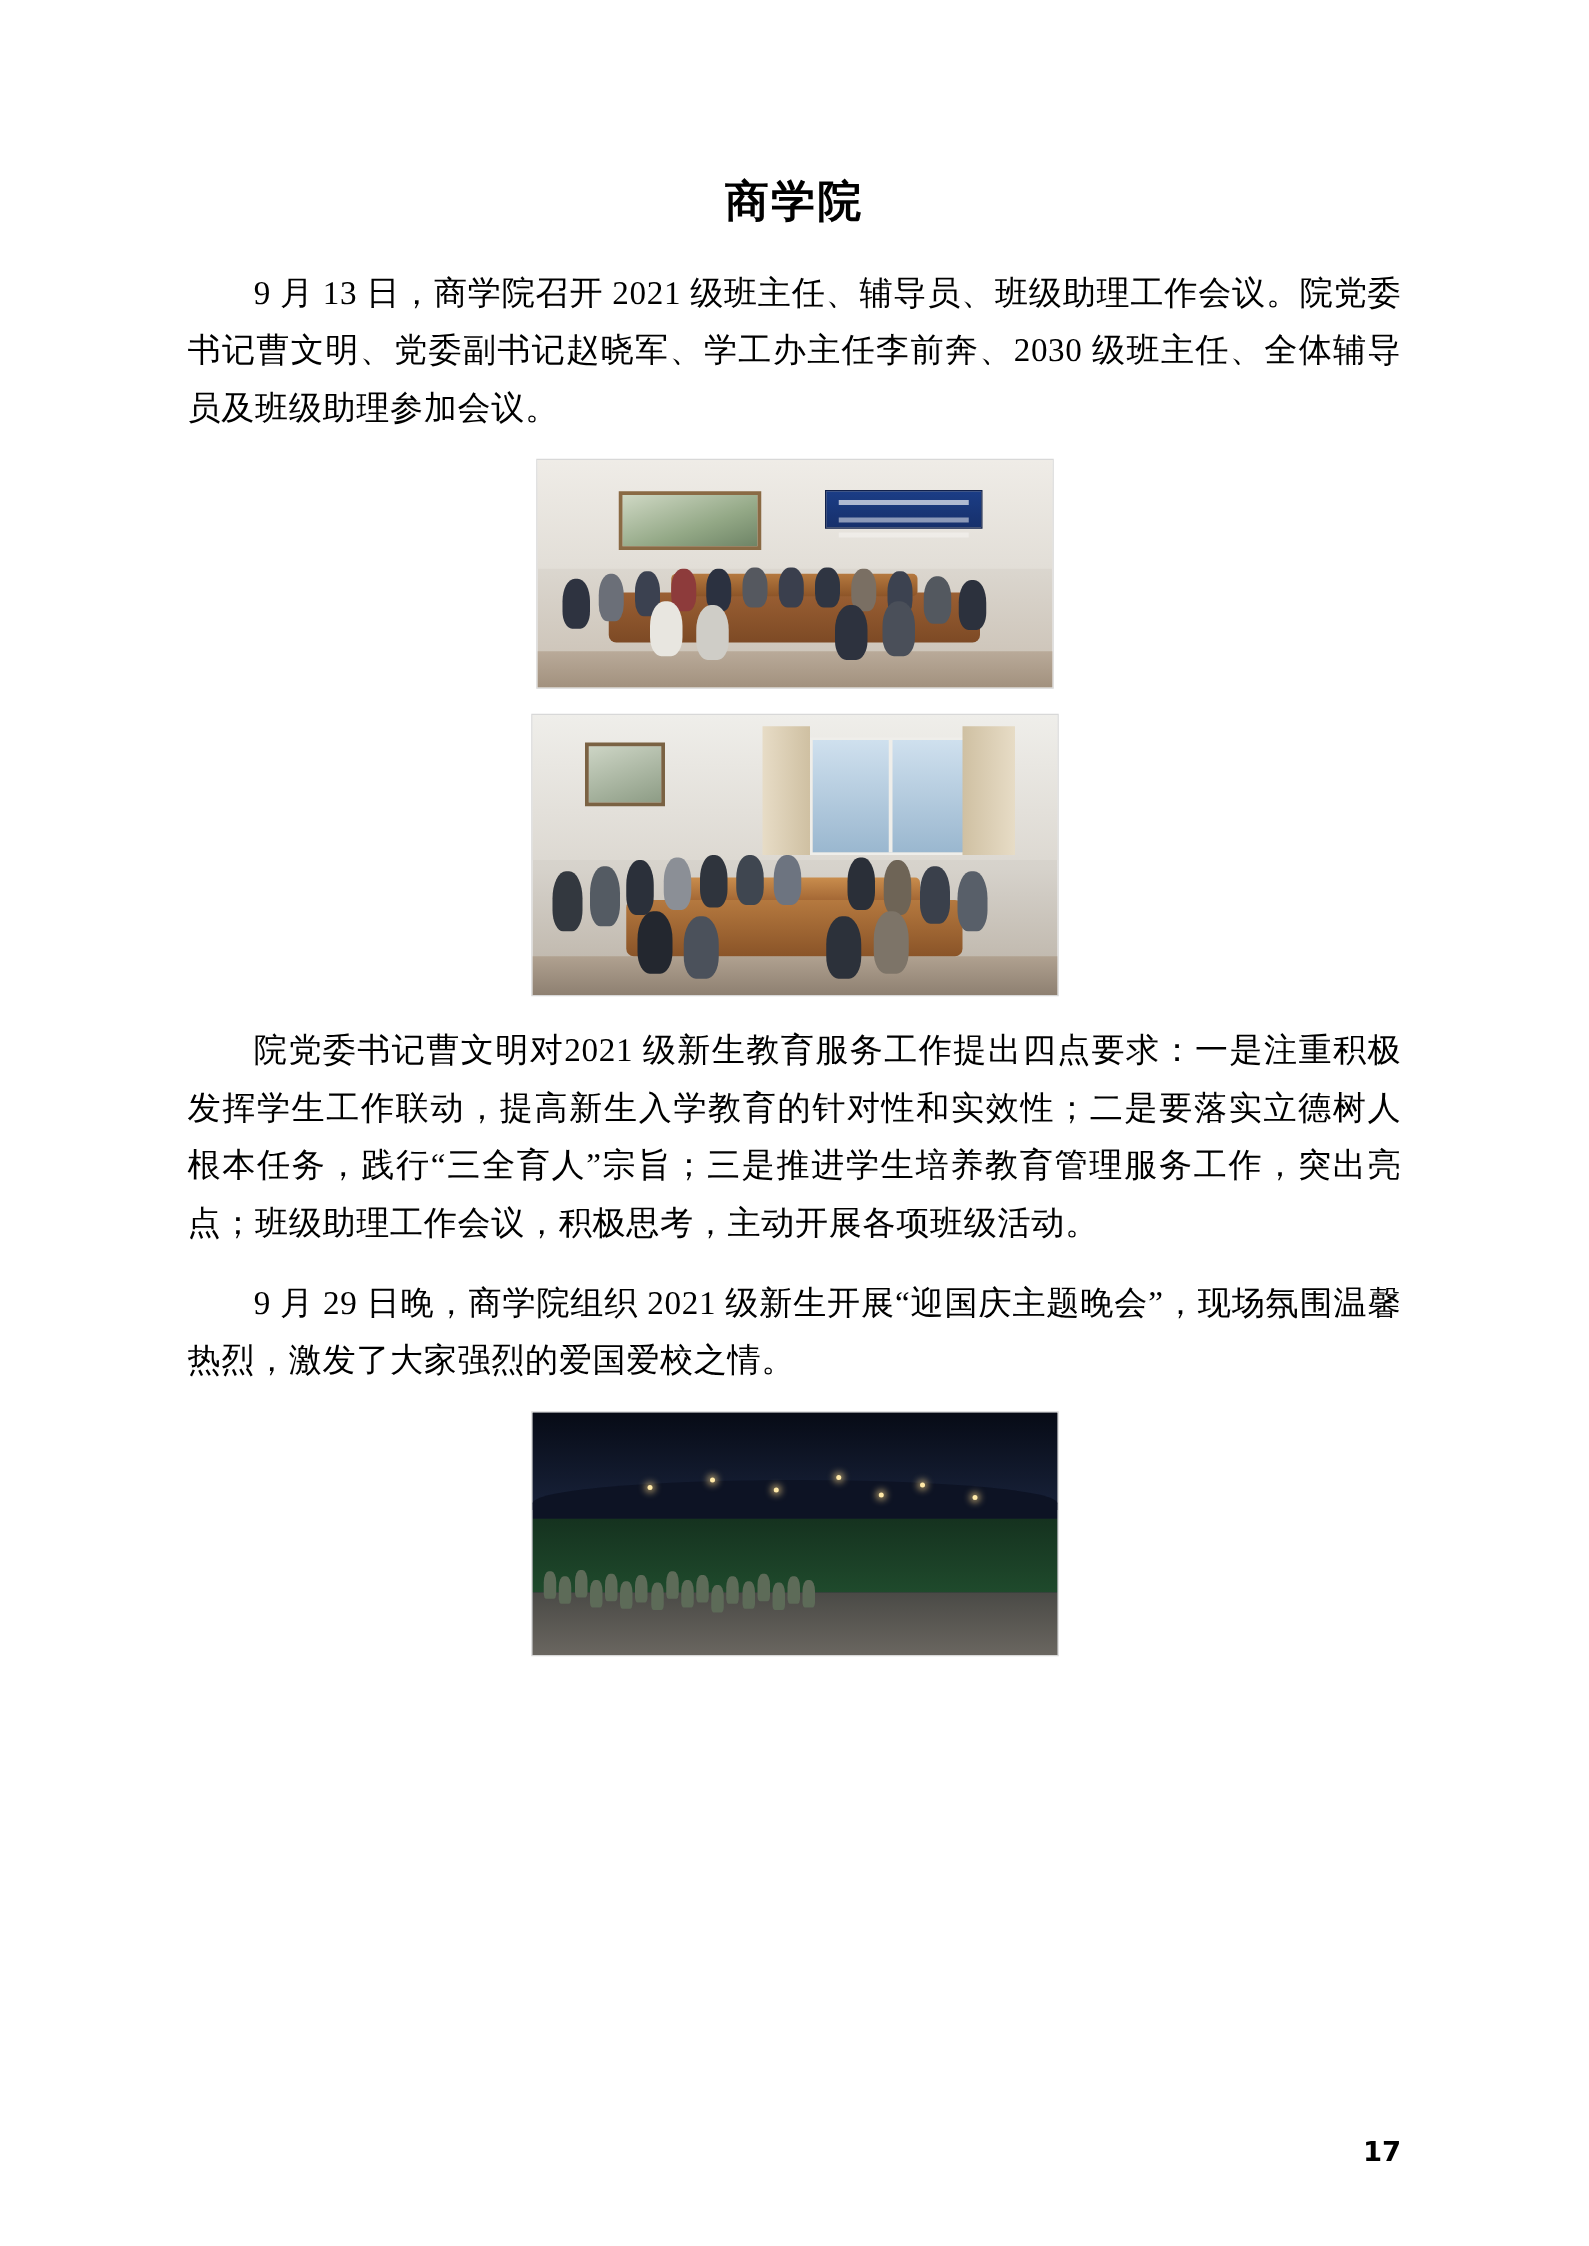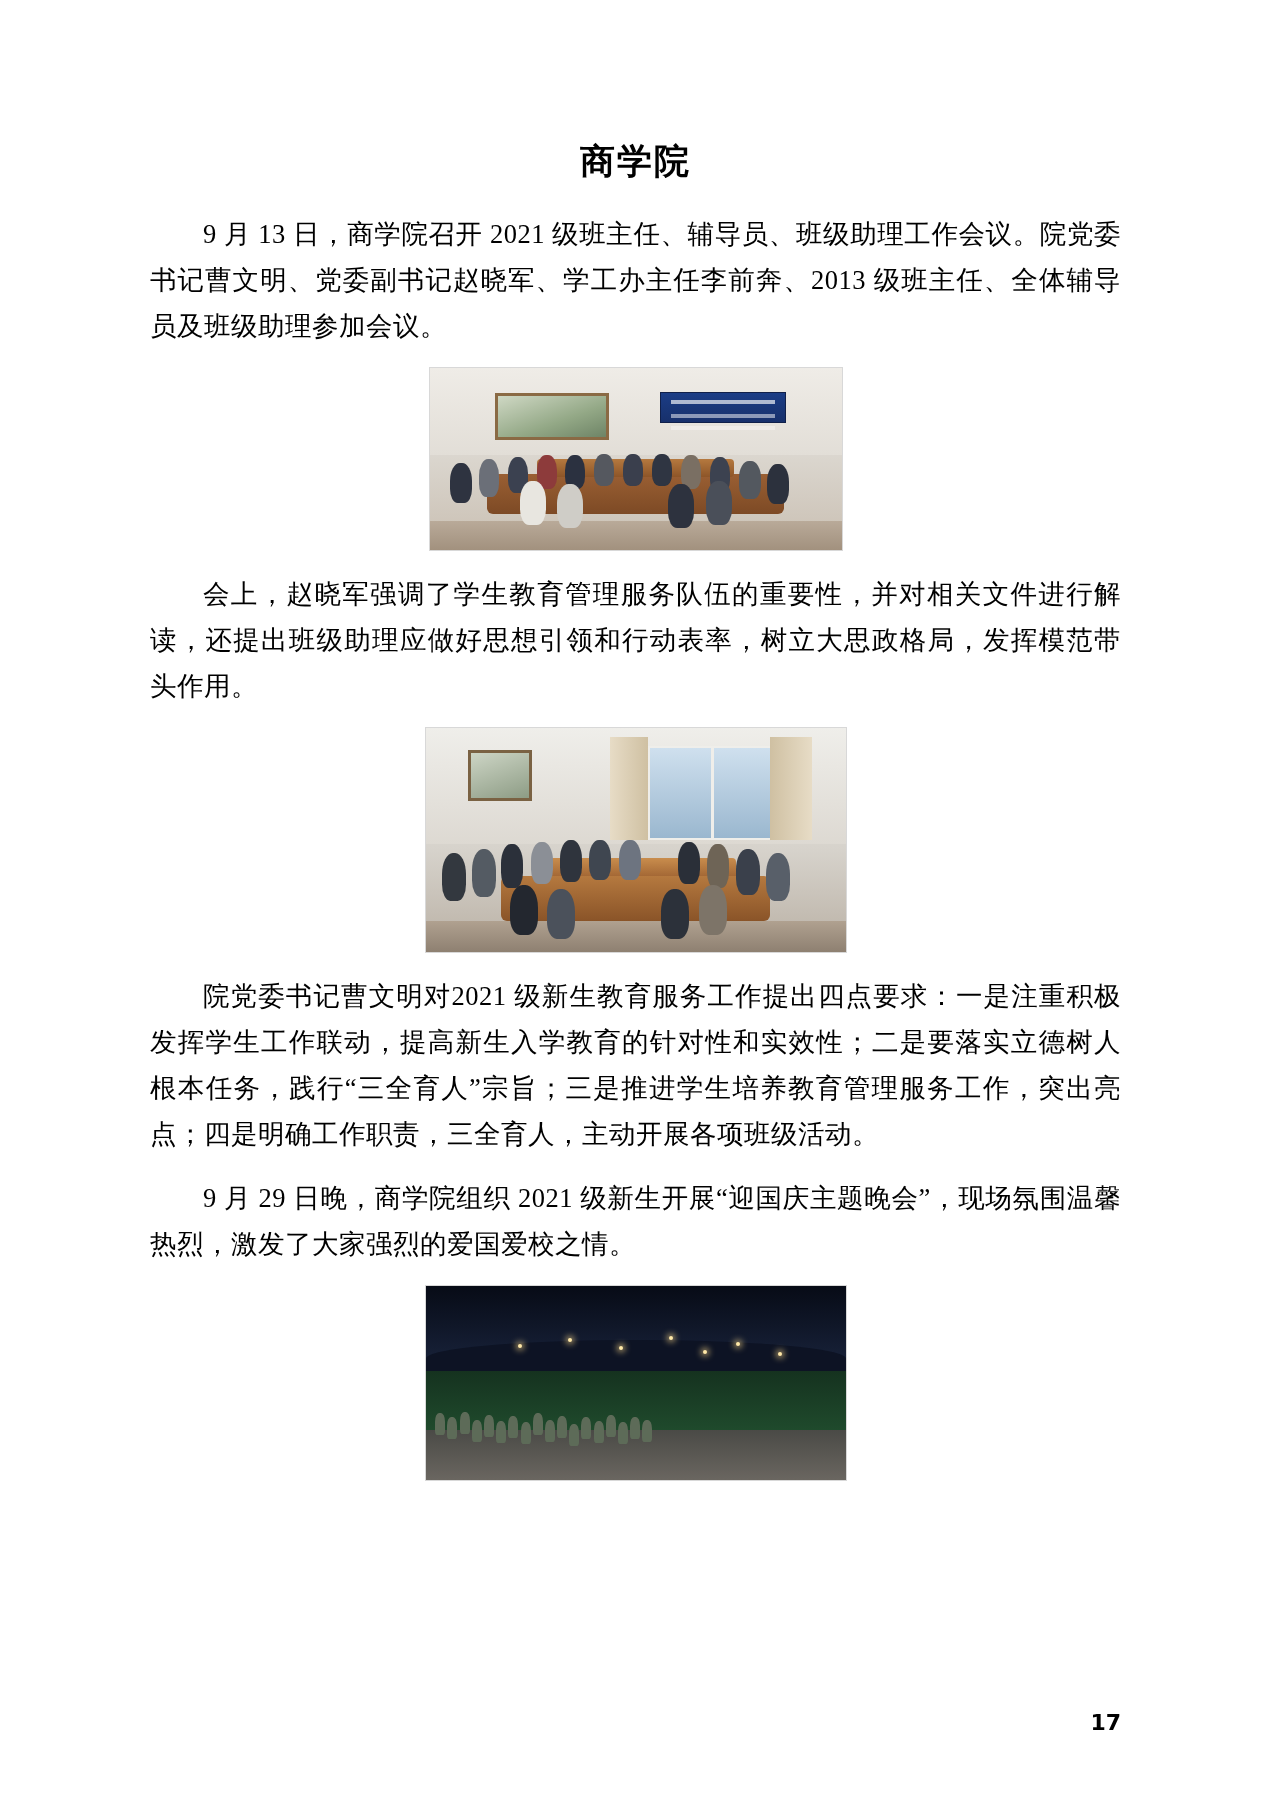--- a/index.html
+++ b/index.html
@@ -140,21 +140,21 @@
     font-weight: 700;
   }
 </style>
 </head>
 <body>
 
 <div class="page">
 
   <h1 class="doc-title">商学院</h1>
 
-  <p class="para">9 月 13 日，商学院召开 2021 级班主任、辅导员、班级助理工作会议。院党委书记曹文明、党委副书记赵晓军、学工办主任李前奔、2013 级班主任、全体辅导员及班级助理参加会议。</p>
+  <p class="para">9 月 13 日，商学院召开 2021 级班主任、辅导员、班级助理工作会议。院党委书记曹文明、党委副书记赵晓军、学工办主任李前奔、2030 级班主任、全体辅导员及班级助理参加会议。</p>
 
   <div class="figure">
     <div class="photo photo1">
       <div class="p1-ceiling"></div>
       <div class="p1-wall"></div>
       <div class="p1-painting"></div>
       <div class="p1-banner"></div>
       <div class="p1-floor"></div>
       <div class="p1-table"></div>
       <div class="p1-table2"></div>
@@ -172,21 +172,20 @@
         <span style="left:75%;top:51%;width:22px;height:38px;background:#53585f;"></span>
         <span style="left:82%;top:53%;width:22px;height:40px;background:#2c313d;"></span>
         <span style="left:22%;top:62%;width:26px;height:44px;background:#e8e6e0;"></span>
         <span style="left:31%;top:64%;width:26px;height:44px;background:#cfcdc7;"></span>
         <span style="left:58%;top:64%;width:26px;height:44px;background:#2d323e;"></span>
         <span style="left:67%;top:62%;width:26px;height:44px;background:#4a4f59;"></span>
       </div>
     </div>
   </div>
 
-  <p class="para">会上，赵晓军强调了学生教育管理服务队伍的重要性，并对相关文件进行解读，还提出班级助理应做好思想引领和行动表率，树立大思政格局，发挥模范带头作用。</p>
 
   <div class="figure">
     <div class="photo photo2">
       <div class="p2-wall"></div>
       <div class="p2-board"></div>
       <div class="p2-window"></div>
       <div class="p2-curtainL"></div>
       <div class="p2-curtainR"></div>
       <div class="p2-floor"></div>
       <div class="p2-table2"></div>
@@ -204,21 +203,21 @@
         <span style="left:74%;top:54%;width:24px;height:46px;background:#3a404b;"></span>
         <span style="left:81%;top:56%;width:24px;height:48px;background:#585f69;"></span>
         <span style="left:20%;top:70%;width:28px;height:50px;background:#23272f;"></span>
         <span style="left:29%;top:72%;width:28px;height:50px;background:#4b515b;"></span>
         <span style="left:56%;top:72%;width:28px;height:50px;background:#2c313a;"></span>
         <span style="left:65%;top:70%;width:28px;height:50px;background:#7d7468;"></span>
       </div>
     </div>
   </div>
 
-  <p class="para">院党委书记曹文明对2021 级新生教育服务工作提出四点要求：一是注重积极发挥学生工作联动，提高新生入学教育的针对性和实效性；二是要落实立德树人根本任务，践行“三全育人”宗旨；三是推进学生培养教育管理服务工作，突出亮点；四是明确工作职责，三全育人，主动开展各项班级活动。</p>
+  <p class="para">院党委书记曹文明对2021 级新生教育服务工作提出四点要求：一是注重积极发挥学生工作联动，提高新生入学教育的针对性和实效性；二是要落实立德树人根本任务，践行“三全育人”宗旨；三是推进学生培养教育管理服务工作，突出亮点；班级助理工作会议，积极思考，主动开展各项班级活动。</p>
 
   <p class="para tight">9 月 29 日晚，商学院组织 2021 级新生开展“迎国庆主题晚会”，现场氛围温馨热烈，激发了大家强烈的爱国爱校之情。</p>
 
   <div class="figure">
     <div class="photo photo3">
       <div class="p3-sky"></div>
       <div class="p3-hill"></div>
       <div class="p3-lights">
         <span style="left:22%;top:30%;"></span>
         <span style="left:34%;top:27%;"></span>

